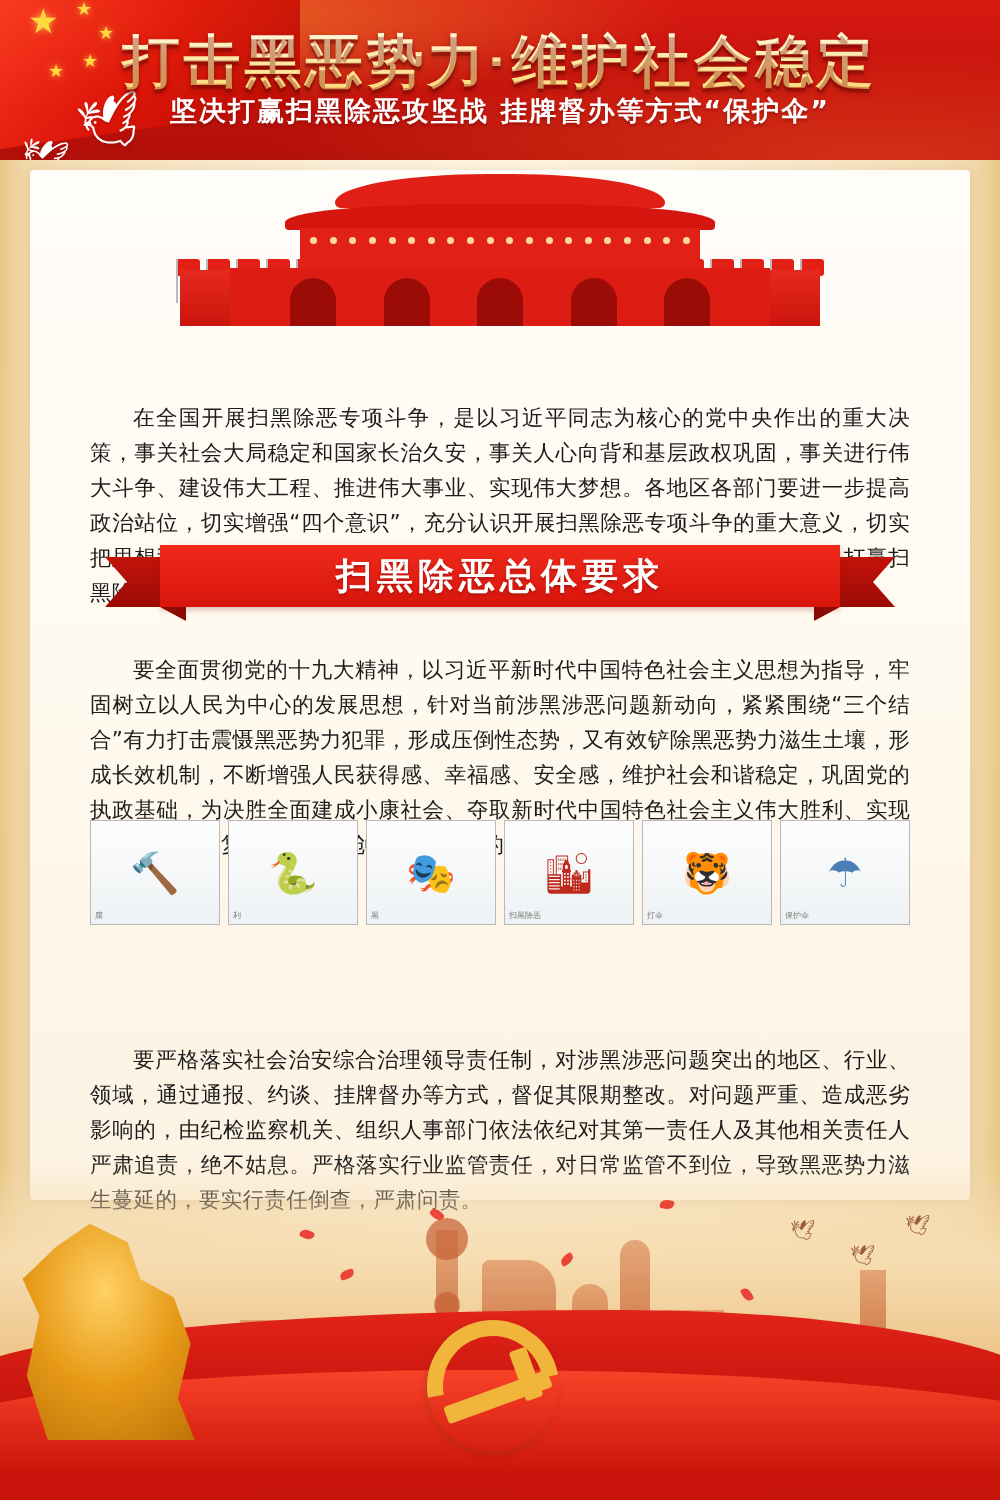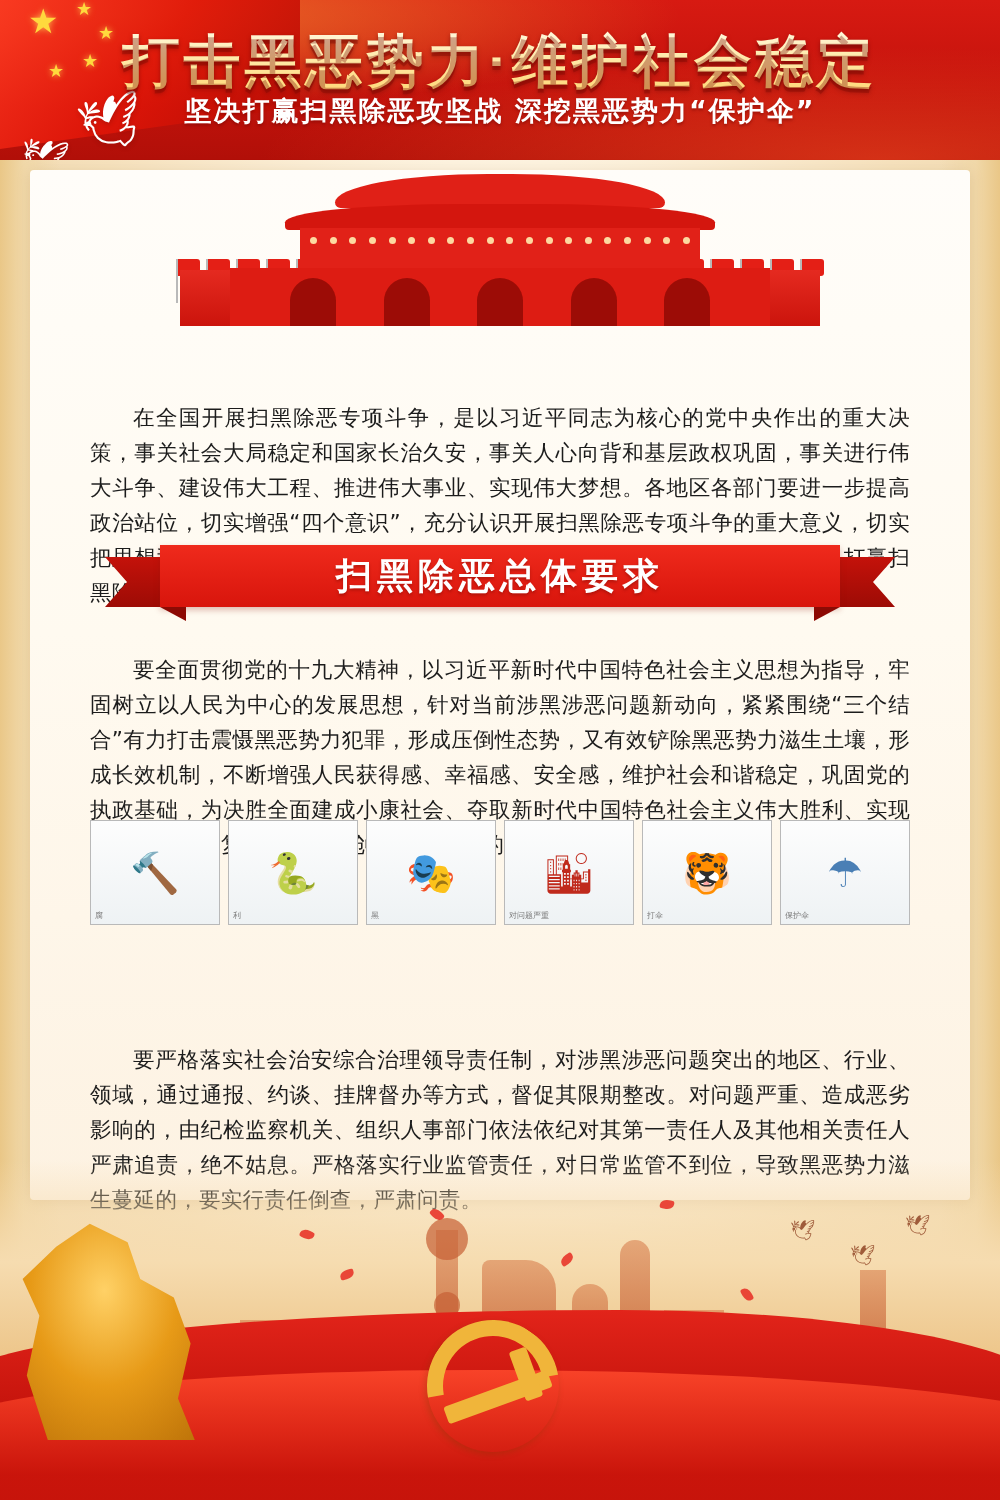--- a/index.html
+++ b/index.html
@@ -540,21 +540,21 @@
       <span class="star s1">★</span>
       <span class="star s2">★</span>
       <span class="star s3">★</span>
       <span class="star s4">★</span>
       <span class="star s5">★</span>
     </div>
     <span class="dove d1">🕊</span>
     <span class="dove d2">🕊</span>
 
     <div class="title-main">打击黑恶势力·维护社会稳定</div>
-    <div class="title-sub">坚决打赢扫黑除恶攻坚战  深挖黑恶势力“保护伞”</div>
+    <div class="title-sub">坚决打赢扫黑除恶攻坚战  挂牌督办等方式“保护伞”</div>
   </div>
 
   <div class="card">
 
     <div class="tiananmen">
       <div class="flag-row l">
         <span></span>
         <span></span>
         <span></span>
         <span></span>
@@ -631,21 +631,21 @@
       <div class="cell c2">
         <span class="glyph">🐍</span>
         <span class="tag">利</span>
       </div>
       <div class="cell c3">
         <span class="glyph">🎭</span>
         <span class="tag">黑</span>
       </div>
       <div class="cell c4">
         <span class="glyph">🏙</span>
-        <span class="tag">对问题严重</span>
+        <span class="tag">扫黑除恶</span>
       </div>
       <div class="cell c5">
         <span class="glyph">🐯</span>
         <span class="tag">打伞</span>
       </div>
       <div class="cell c6">
         <span class="glyph">☂</span>
         <span class="tag">保护伞</span>
       </div>
     </div>

